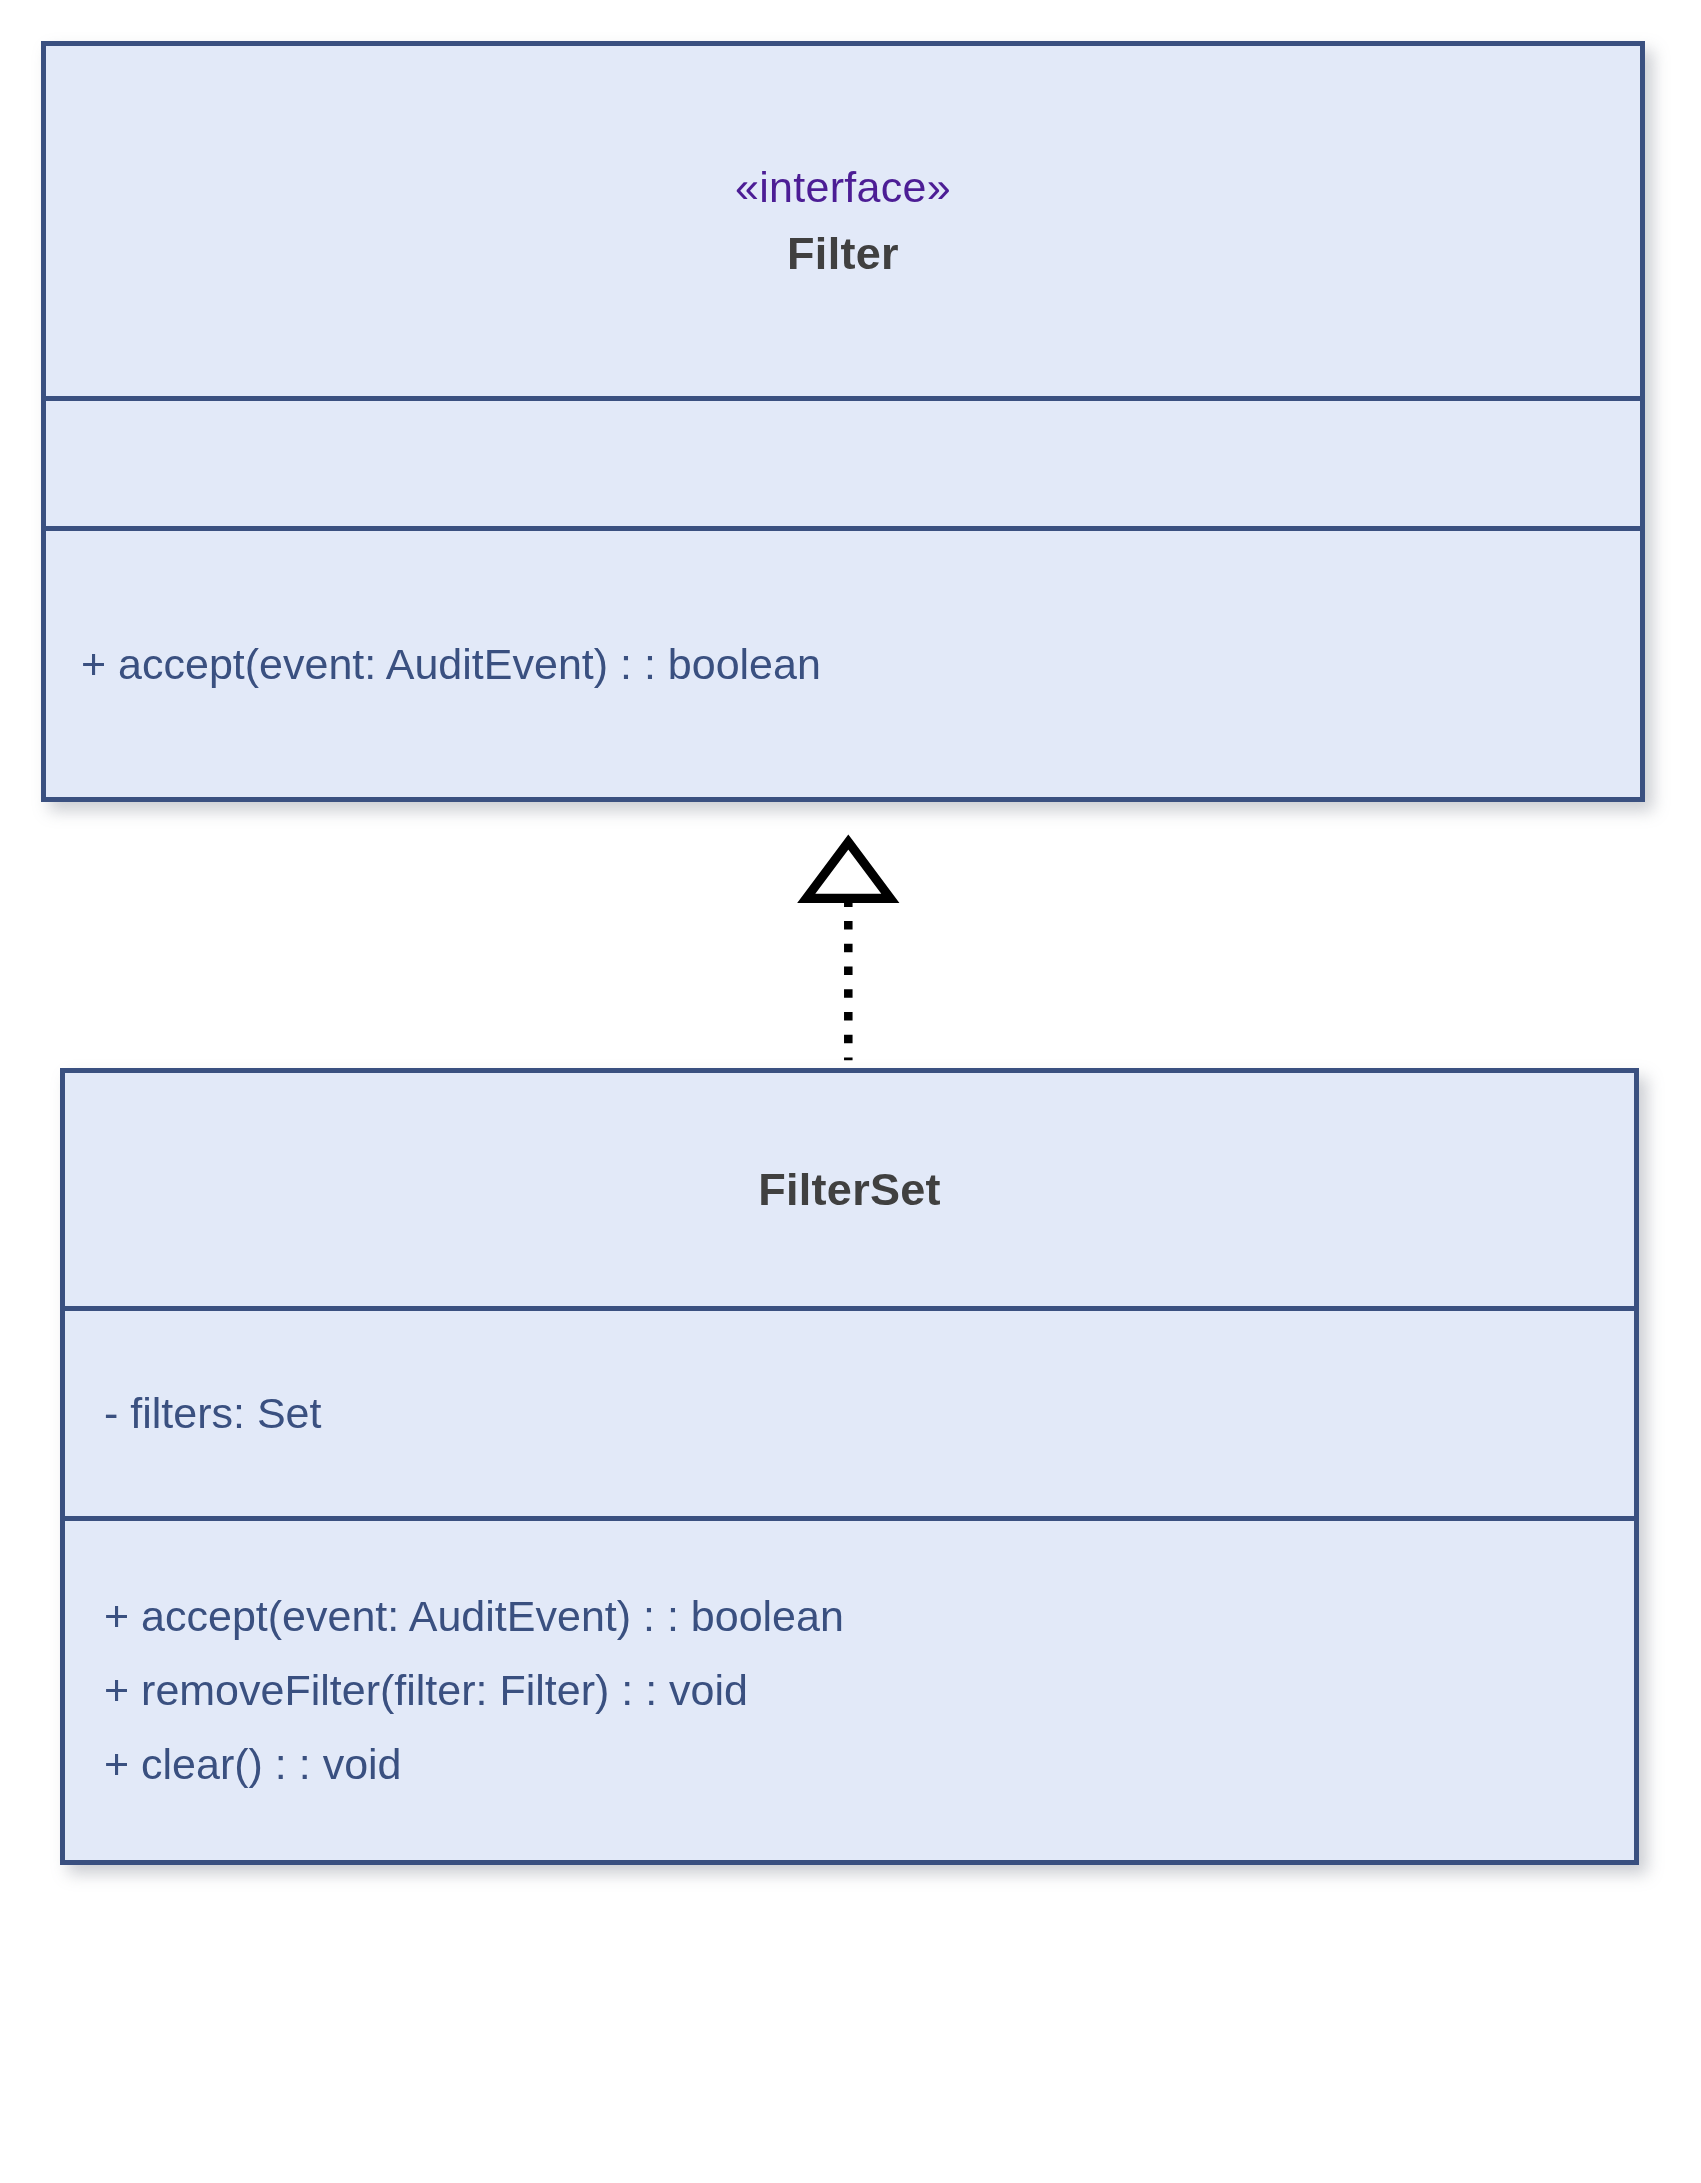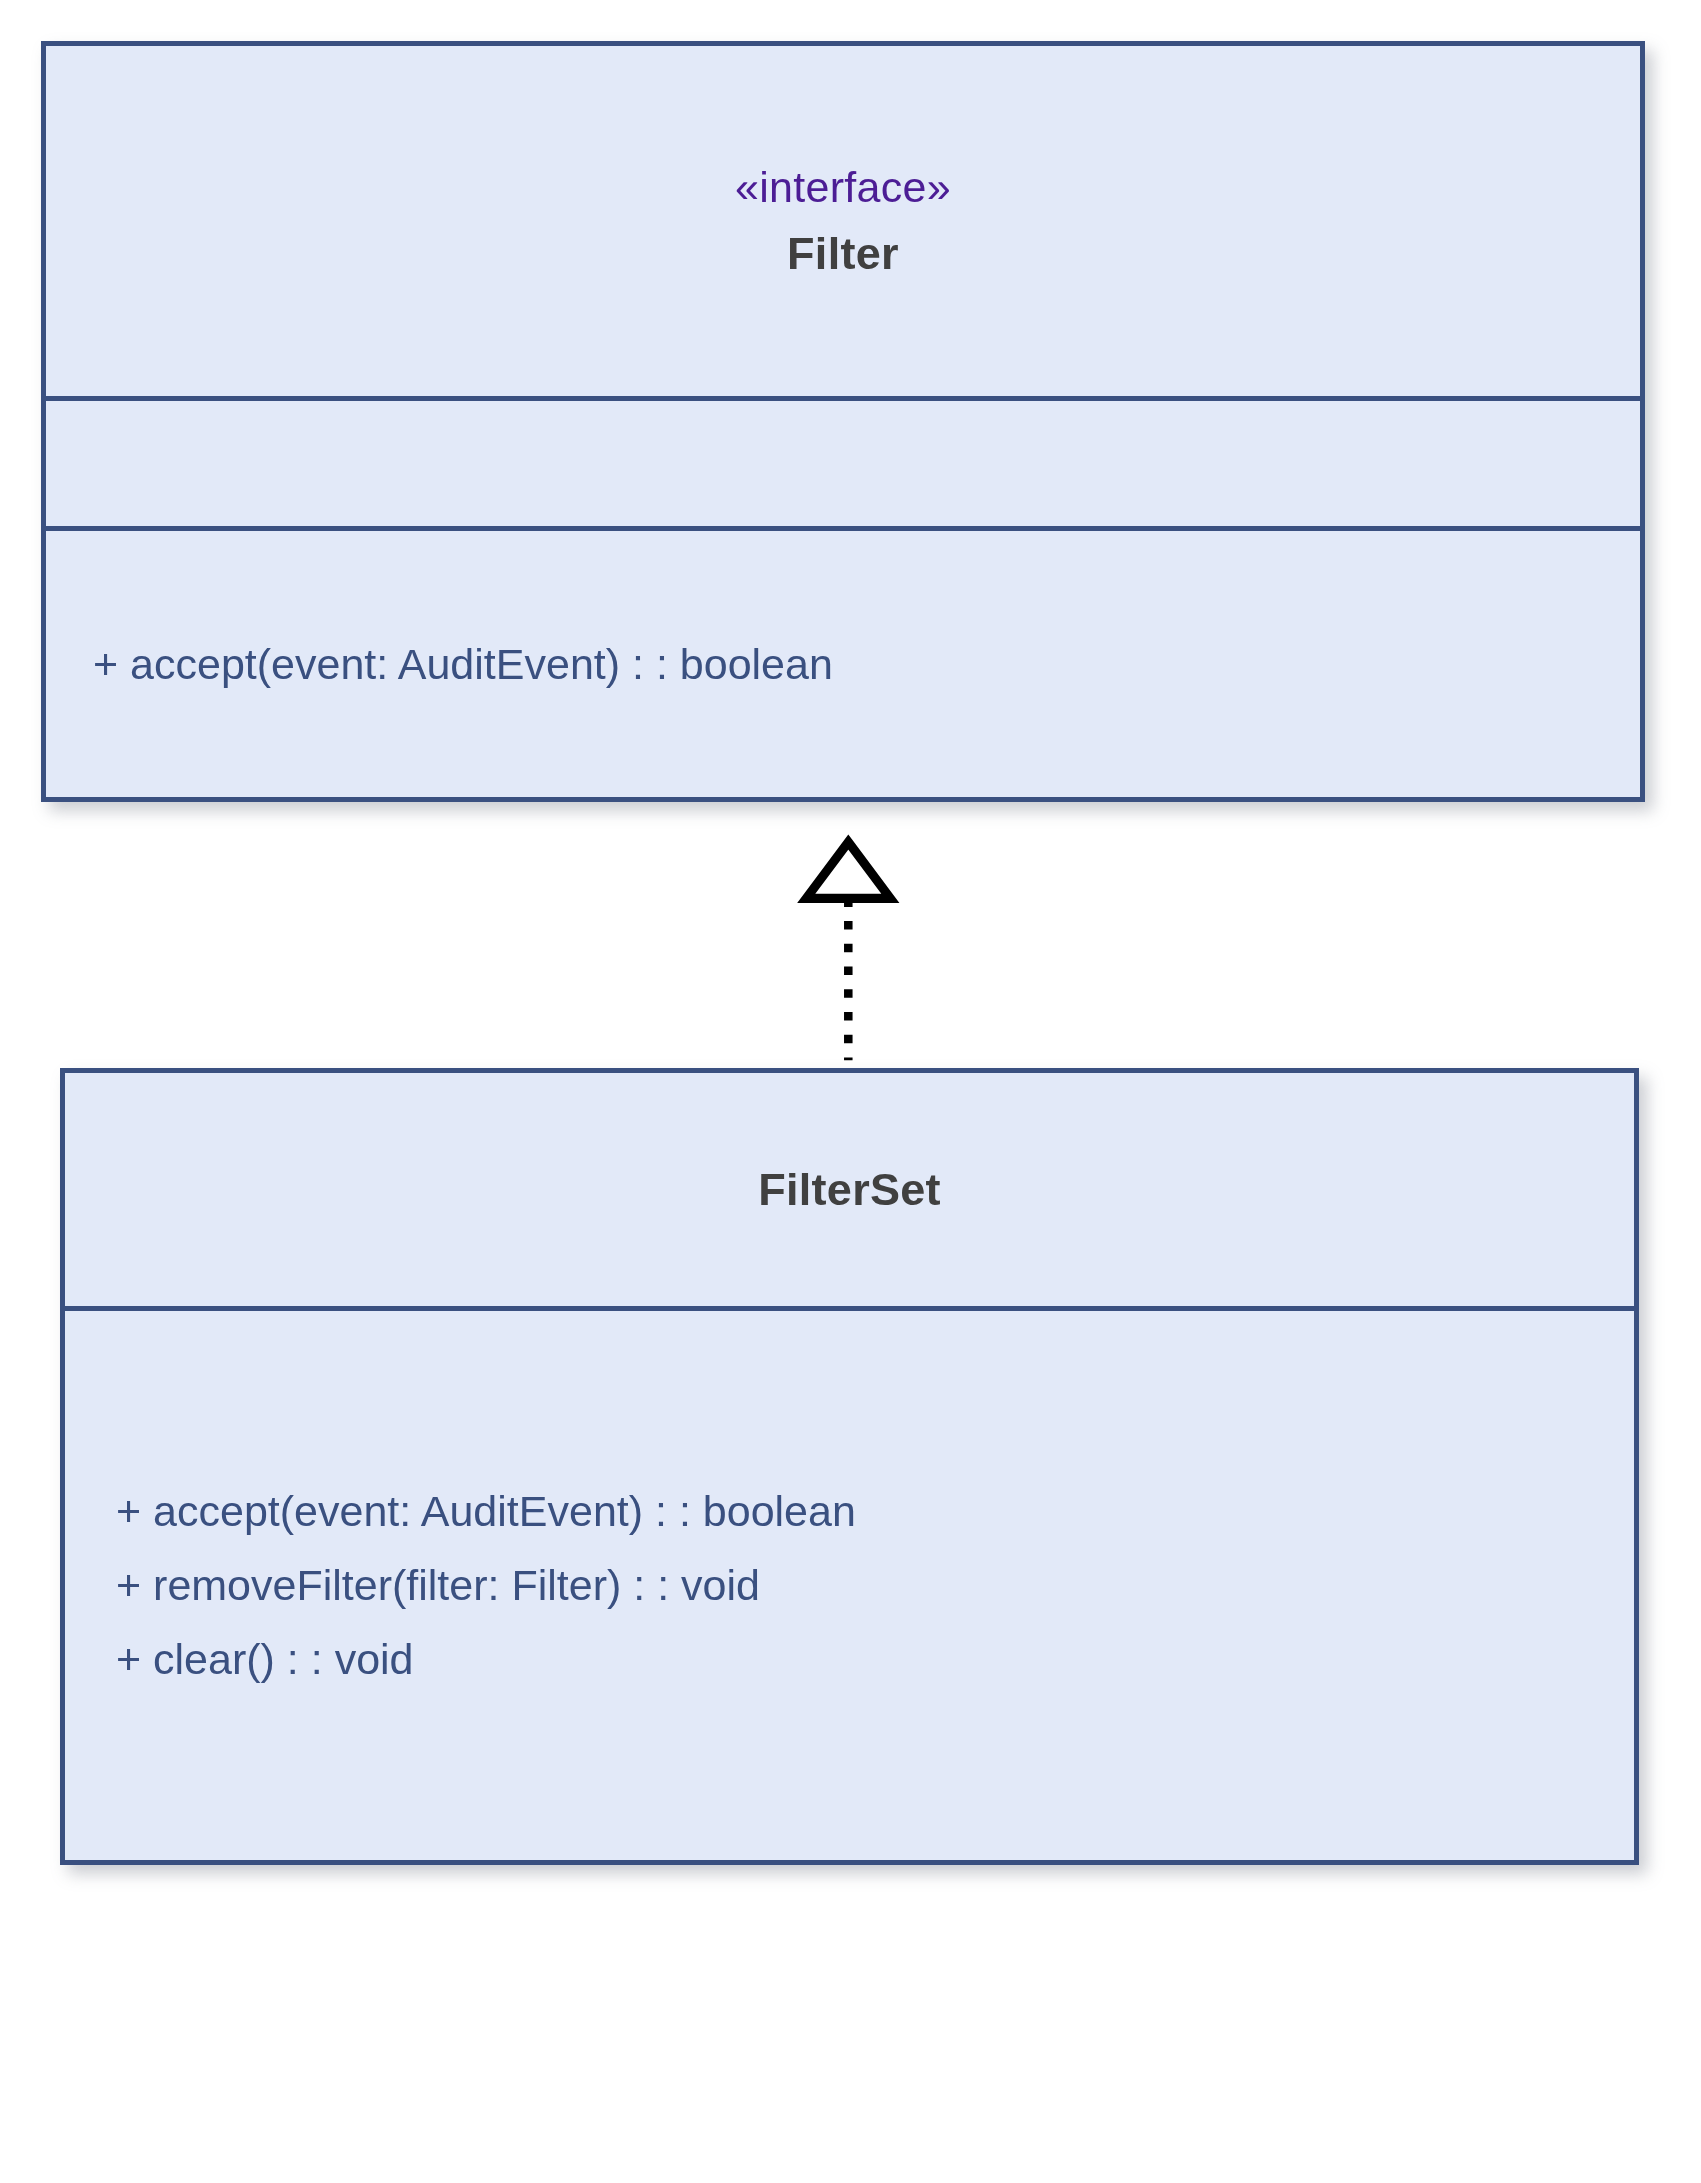--- a/index.html
+++ b/index.html
@@ -85,21 +85,21 @@
     font-size: 45px;
     font-weight: bold;
     color: #404040;
     line-height: 1.0;
     text-align: center;
     letter-spacing: 0.3px;
   }
 
   .member-list {
     list-style: none;
-    margin: 12px;
+    margin: 0;
     padding: 0 0 0 35px;
   }
 
   .member-item {
     font-size: 43px;
     color: #3a5080;
     line-height: 1.0;
     white-space: nowrap;
   }
 
@@ -148,20 +148,25 @@
 
     <polygon points="92,16 166,115 18,115" fill="#ffffff" stroke="#000000" stroke-width="16" stroke-linejoin="miter"></polygon>
   </svg>
 
   <div class="uml-class" id="class-filterset">
 
     <div class="uml-compartment cmp-header">
       <div class="class-name">FilterSet</div>
     </div>
 
+    <div class="uml-compartment cmp-attributes">
+      <ul class="member-list">
+        <li class="member-item">- filters: Set</li>
+      </ul>
+    </div>
 
     <div class="uml-compartment cmp-operations">
       <ul class="member-list">
         <li class="member-item">+ accept(event: AuditEvent) : : boolean</li>
         <li class="member-item">+ removeFilter(filter: Filter) : : void</li>
         <li class="member-item">+ clear() : : void</li>
       </ul>
     </div>
   </div>
 

